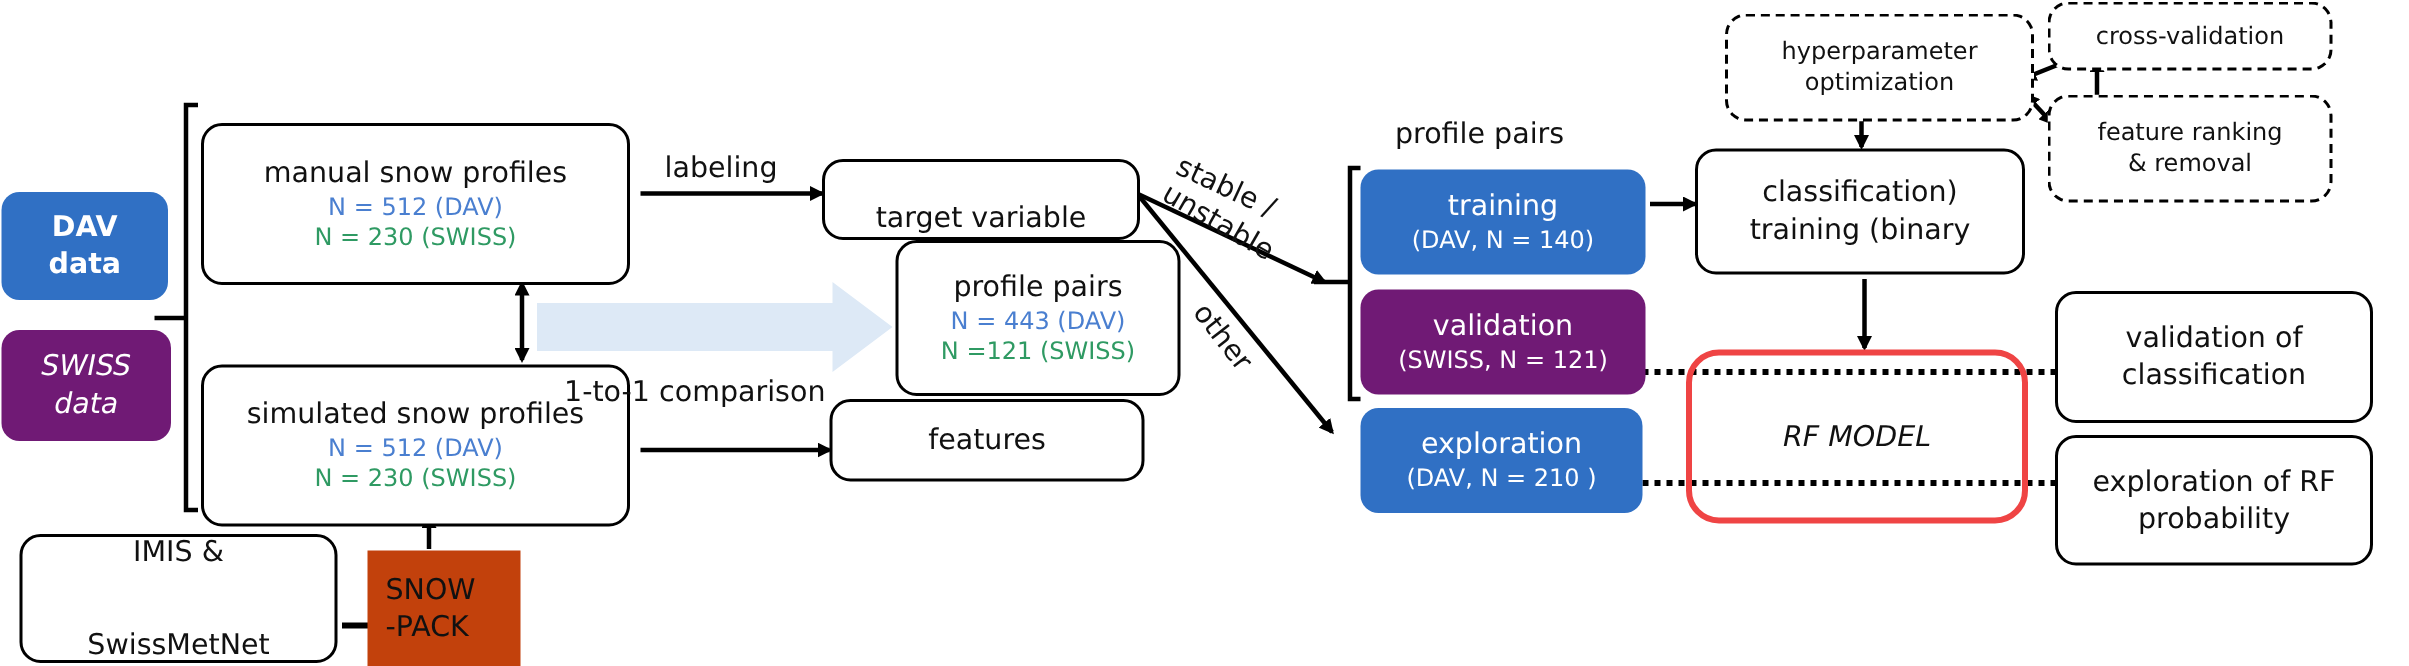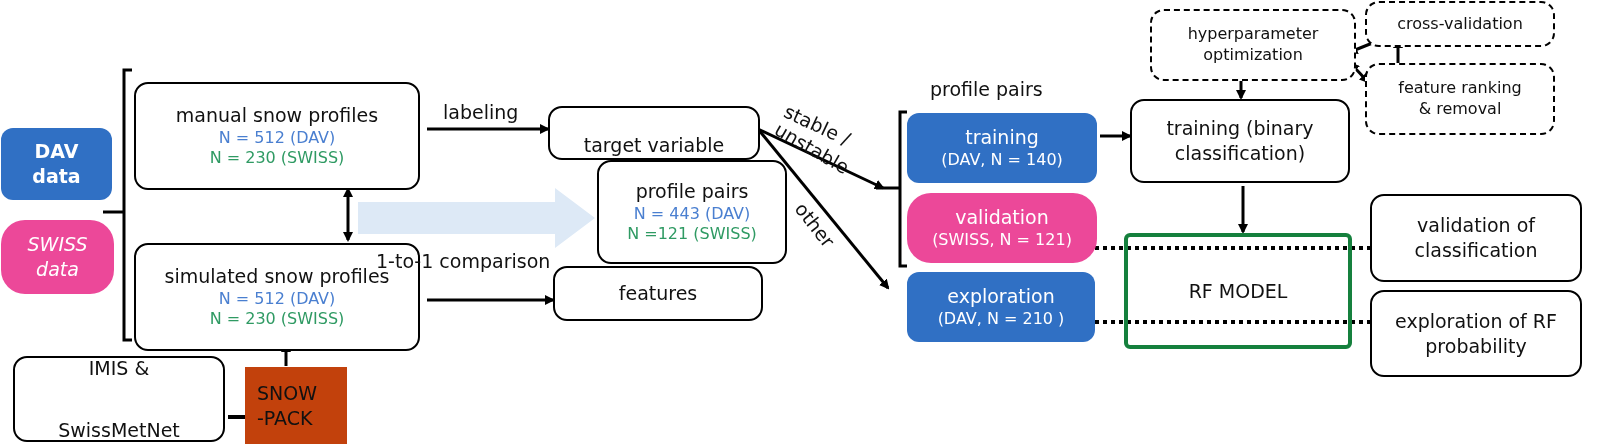--- a/index.html
+++ b/index.html
@@ -3,27 +3,27 @@
   <meta charset="utf-8">
   <style>
     html, body { margin: 0; padding: 0; background: #ffffff; }
     body { width: 1606px; height: 444px; position: relative; overflow: hidden;
            font-family: "DejaVu Sans", sans-serif; color: #111; }
     .node { position: absolute; box-sizing: border-box; display: flex; flex-direction: column;
             align-items: center; justify-content: center; text-align: center; line-height: 1.3; }
     .outline { border: 2px solid #000; border-radius: 14px; background: #fff; }
     .dashed { border: 2px dashed #000; border-radius: 14px; background: #fff; }
     .filled-blue { background: #3070c4; color: #fff; border-radius: 12px; }
-    .filled-green { background: #ec4899; color: #fff; border-radius: 24px; }
+    .filled-green { background: #701a75; color: #fff; border-radius: 12px; }
     .light { background: #c2410c; }
     .t20 { font-size: 19px; }
     .t16 { font-size: 16px; }
     .blue-txt { color: #4a7fd0; }
     .green-txt { color: #2f9a63; }
-    .rf { border: 4px solid #15803d; border-radius: 6px; background: transparent; }
+    .rf { border: 4px solid #ef4444; border-radius: 22px; background: transparent; font-style: italic; }
     svg.wires { position: absolute; left: 0; top: 0; }
     .lbl { position: absolute; font-size: 19px; white-space: nowrap; }
   </style>
 </head>
 <body>
 
 <svg class="wires" width="1606" height="444">
   <defs>
     <marker id="ah" markerWidth="10" markerHeight="10" refX="8" refY="5" orient="auto" markerUnits="userSpaceOnUse">
       <path d="M0,0 L10,5 L0,10 z" fill="#000"></path>
@@ -144,22 +144,22 @@
 <div class="node dashed t16" style="left:1365px;top:1px;width:190px;height:46px;">
   <span>cross-validation</span>
 </div>
 
 <div class="node dashed t16" style="left:1365px;top:63px;width:190px;height:72px;">
   <span>feature ranking</span>
   <span>&amp; removal</span>
 </div>
 
 <div class="node outline t20" style="left:1130px;top:99px;width:220px;height:84px;">
+  <span>classification)</span>
   <span>training (binary</span>
-  <span>classification)</span>
 </div>
 
 <div class="node rf t20" style="left:1124px;top:233px;width:228px;height:116px;">
   <span>RF MODEL</span>
 </div>
 
 <div class="node outline t20" style="left:1370px;top:194px;width:212px;height:88px;">
   <span>validation of</span>
   <span>classification</span>
 </div>

